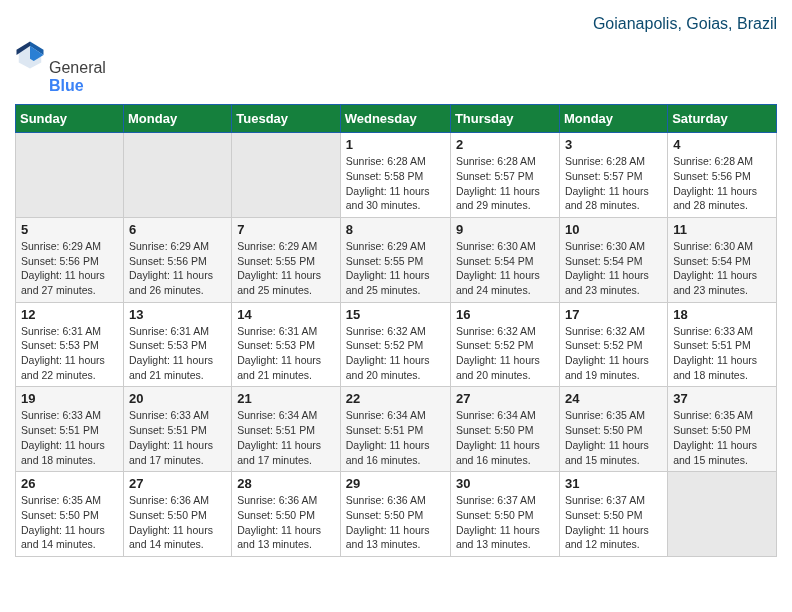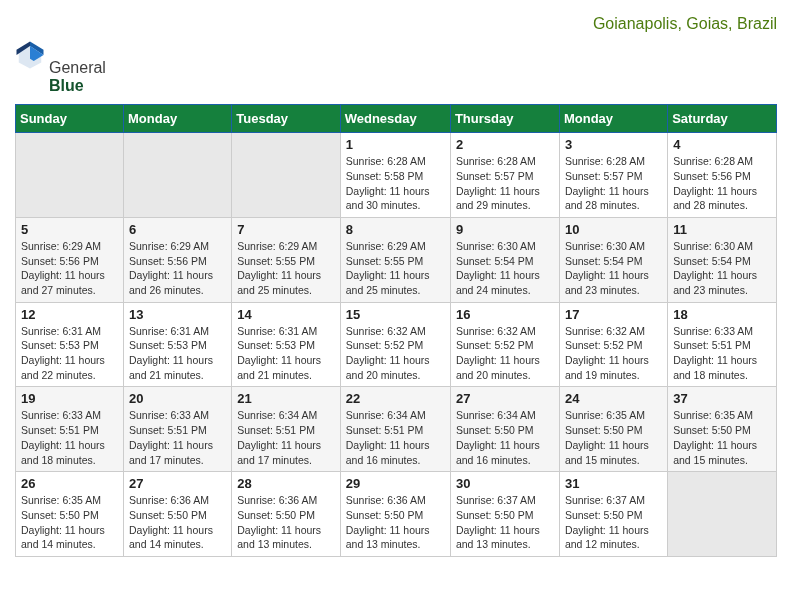--- a/index.html
+++ b/index.html
@@ -28,21 +28,21 @@
     .title-block {
       text-align: right;
     }
     .month-title {
       font-size: 36px;
       font-weight: bold;
       color: #222;
     }
     .location {
       font-size: 16px;
-      color: #4d7c0f;
+      color: #0c4a6e;
     }
     table {
       width: 100%;
       border-collapse: collapse;
       font-size: 11px;
     }
     thead tr th {
       background: #15803d;
       color: #fff;
       padding: 6px 4px;
@@ -84,21 +84,21 @@
 <div class="header">
   <div class="logo">
     <svg class="logo-icon" viewBox="0 0 40 40">
       <polygon points="20,5 35,15 35,30 20,38 5,30 5,15" fill="#1a5fa8" opacity="0.15"></polygon>
       <polygon points="20,2 38,13 38,20 20,8" fill="#1a5fa8"></polygon>
       <polygon points="20,8 38,20 25,28 20,25" fill="#2a7fd4"></polygon>
       <polygon points="20,2 2,13 2,20 20,8" fill="#1a3a6b"></polygon>
     </svg>
     <div>
       <div style="font-size:16px;font-weight:normal;color:#404040;line-height:1.1;margin-top:44px;">General</div>
-      <div style="font-size:16px;font-weight:bold;color:#14532d;line-height:1.1;">Blue</div>
+      <div style="font-size:16px;font-weight:bold;color:#3b82f6;line-height:1.1;">Blue</div>
     </div>
   </div>
   <div class="title-block">
     <div class="location">Goianapolis, Goias, Brazil</div>
   </div>
 </div>
 
 <table>
   <thead>
     <tr>

